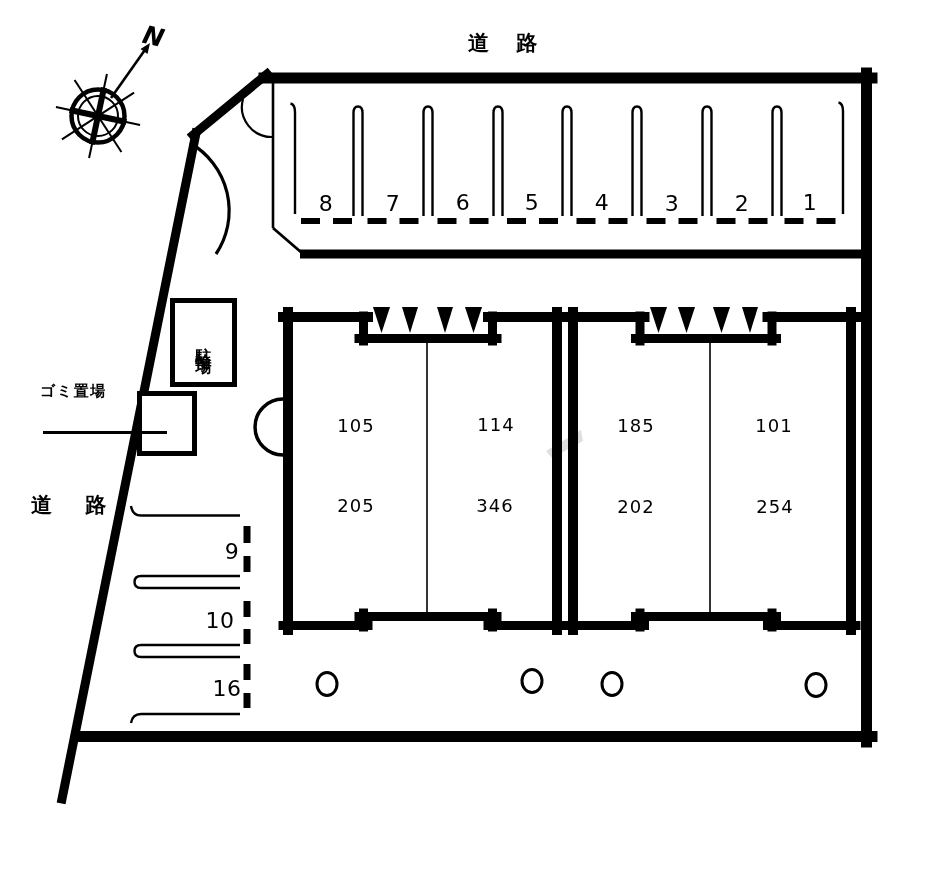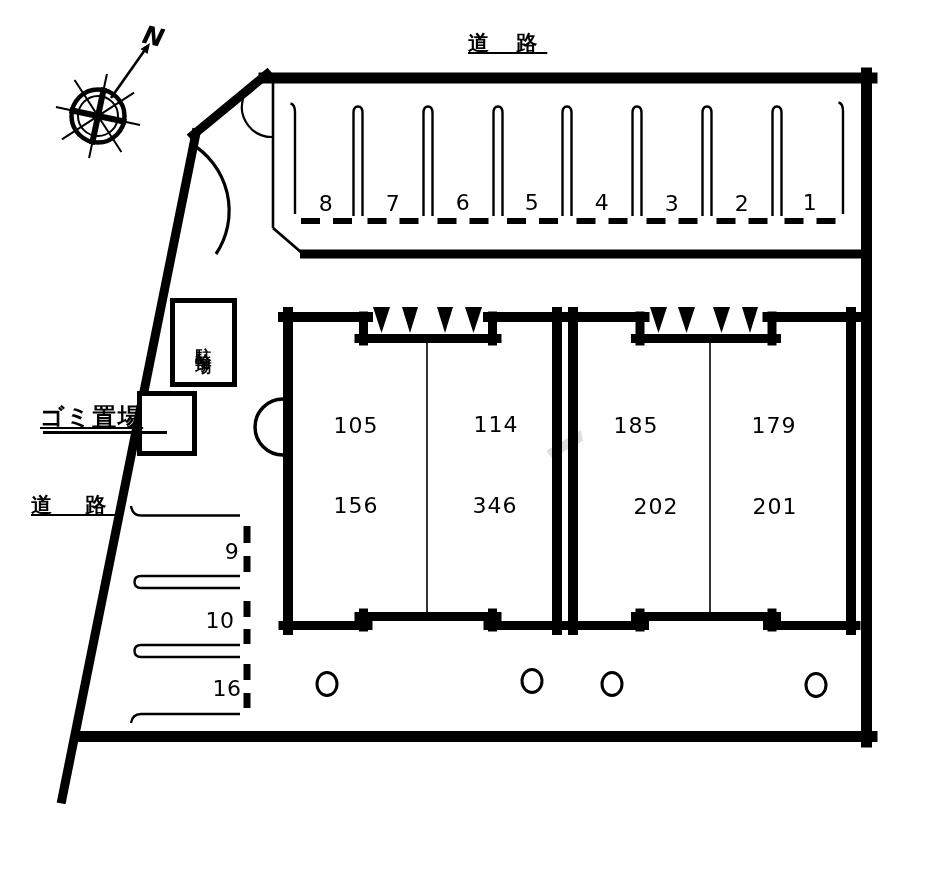--- a/index.html
+++ b/index.html
@@ -2,40 +2,40 @@
 <html><head>
 <meta charset="utf-8">
 <style>
   html,body{margin:0;padding:0;background:#fff;}
   .plan{
     position:relative;width:946px;height:878px;background:#ffffff;
     font-family:"DejaVu Sans","Liberation Sans",sans-serif;color:#000;overflow:hidden;
   }
   .plan svg{position:absolute;left:0;top:0;}
   .lbl{position:absolute;white-space:nowrap;color:#000;}
-  .jp{font-weight:bold;text-decoration:underline;}
+  .jp{font-weight:bold;}
   .road-top{left:468px;top:29px;font-size:21px;letter-spacing:10px;}
   .road-left{left:31px;top:491px;font-size:21px;letter-spacing:13px;}
-  .garbage{left:40px;top:401px;font-size:24px;letter-spacing:1.5px;}
+  .garbage{left:40px;top:382px;font-size:15px;letter-spacing:1.5px;}
   .garbage-underline{position:absolute;left:43px;top:431px;width:124px;height:3px;background:#000;}
   .bike-box{
     position:absolute;left:170px;top:298px;width:67px;height:89px;
     border:5px solid #000;box-sizing:border-box;background:#fff;
     display:flex;align-items:center;justify-content:center;
   }
   .bike-box span{
     writing-mode:vertical-rl;text-orientation:upright;
     font-size:16px;font-weight:bold;letter-spacing:5px;line-height:1;
   }
   .garbage-box{
     position:absolute;left:137px;top:391px;width:60px;height:65px;
     border:5px solid #000;box-sizing:border-box;background:#fff;
   }
   .num{position:absolute;font-size:22px;transform:translate(-50%,-50%);letter-spacing:0.5px;}
-  .room{position:absolute;font-size:22px;transform:translate(-50%,-50%);letter-spacing:1px;}
+  .room{position:absolute;font-size:18px;transform:translate(-50%,-50%);letter-spacing:1px;}
   .north-n{
     position:absolute;left:143px;top:22px;font-size:25px;font-weight:bold;font-style:italic;
     transform:rotate(14deg);
   }
 </style>
 </head>
 <body>
 
 <div class="plan">
 
@@ -199,22 +199,22 @@
   <div class="lbl num" style="left:602px;top:202px">4</div>
   <div class="lbl num" style="left:672px;top:203px">3</div>
   <div class="lbl num" style="left:742px;top:203px">2</div>
   <div class="lbl num" style="left:810px;top:202px">1</div>
 
   <div class="lbl num" style="left:232px;top:551px">9</div>
   <div class="lbl num" style="left:220px;top:620px">10</div>
   <div class="lbl num" style="left:227px;top:688px">16</div>
 
   <div class="lbl room" style="left:356px;top:425px">105</div>
-  <div class="lbl room" style="left:356px;top:505px">156</div>
+  <div class="lbl room" style="left:356px;top:505px">205</div>
   <div class="lbl room" style="left:496px;top:424px">114</div>
   <div class="lbl room" style="left:495px;top:505px">346</div>
 
   <div class="lbl room" style="left:636px;top:425px">185</div>
-  <div class="lbl room" style="left:656px;top:506px">202</div>
-  <div class="lbl room" style="left:774px;top:425px">179</div>
-  <div class="lbl room" style="left:775px;top:506px">201</div>
+  <div class="lbl room" style="left:636px;top:506px">202</div>
+  <div class="lbl room" style="left:774px;top:425px">101</div>
+  <div class="lbl room" style="left:775px;top:506px">254</div>
 
 </div>
 
 </body></html>

